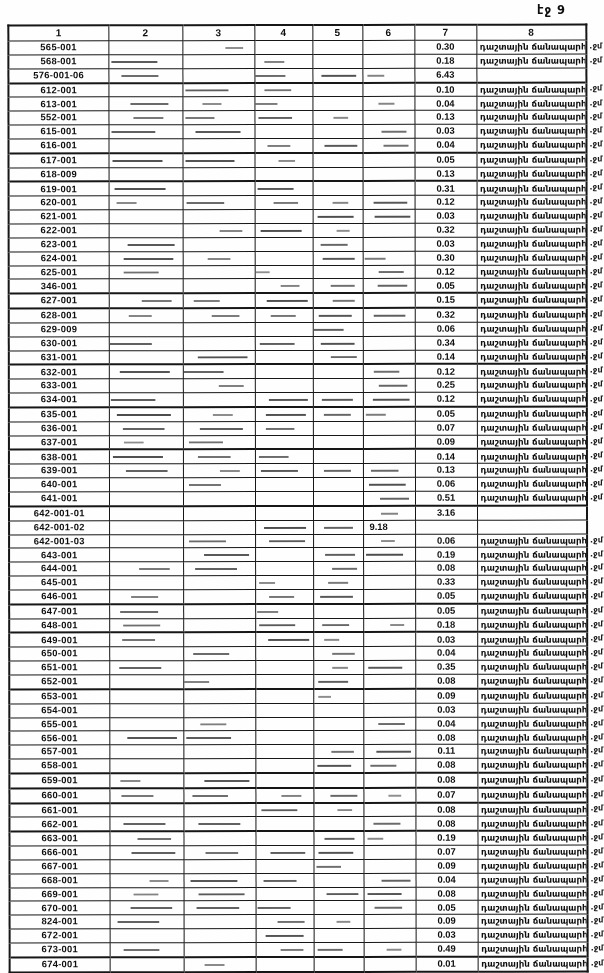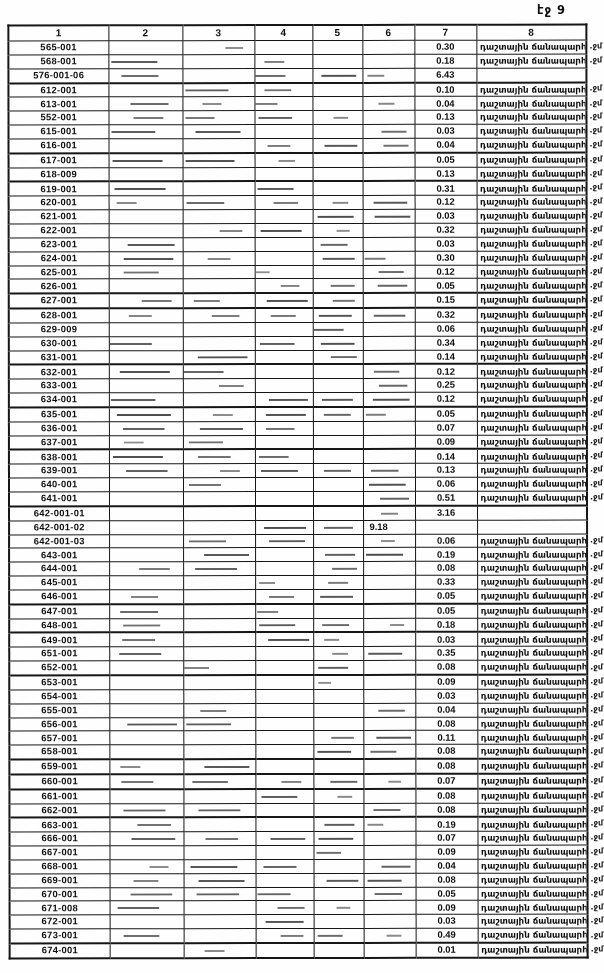--- a/index.html
+++ b/index.html
@@ -258,21 +258,21 @@
         <td class="c-blank" style="background-image: linear-gradient(transparent 42%, rgba(8, 8, 8, 0.58) 47%, rgba(8, 8, 8, 0.58) 57%, transparent 63%); background-repeat: no-repeat; background-size: 48% 100%; background-position: 39% 50%;"></td>
         <td class="c-blank"></td>
         <td class="c-blank" style="background-image: linear-gradient(transparent 42%, rgba(8, 8, 8, 0.45) 47%, rgba(8, 8, 8, 0.45) 57%, transparent 63%); background-repeat: no-repeat; background-size: 25% 100%; background-position: 1% 50%;"></td>
         <td class="c-blank"></td>
         <td class="c-v6" style="background-image: linear-gradient(transparent 42%, rgba(8, 8, 8, 0.59) 47%, rgba(8, 8, 8, 0.59) 57%, transparent 63%); background-repeat: no-repeat; background-size: 49% 100%; background-position: 60% 50%;"></td>
         <td class="c-val">0.12</td>
         <td class="c-use">դաշտային ճանապարհ</td>
         <td class="c-frag">.ջմ</td>
       </tr>
       <tr>
-        <td class="c-code">626-001</td>
+        <td class="c-code">346-001</td>
         <td class="c-blank"></td>
         <td class="c-blank"></td>
         <td class="c-blank" style="background-image: linear-gradient(transparent 42%, rgba(8, 8, 8, 0.5) 47%, rgba(8, 8, 8, 0.5) 57%, transparent 63%); background-repeat: no-repeat; background-size: 33% 100%; background-position: 66% 50%;"></td>
         <td class="c-blank" style="background-image: linear-gradient(transparent 42%, rgba(8, 8, 8, 0.58) 47%, rgba(8, 8, 8, 0.58) 57%, transparent 63%); background-repeat: no-repeat; background-size: 49% 100%; background-position: 71% 50%;"></td>
         <td class="c-v6" style="background-image: linear-gradient(transparent 42%, rgba(8, 8, 8, 0.63) 47%, rgba(8, 8, 8, 0.63) 57%, transparent 63%); background-repeat: no-repeat; background-size: 58% 100%; background-position: 69% 50%;"></td>
         <td class="c-val">0.05</td>
         <td class="c-use">դաշտային ճանապարհ</td>
         <td class="c-frag">.ջմ</td>
       </tr>
       <tr class="thick">
@@ -544,20 +544,31 @@
         <td class="c-blank" style="background-image: linear-gradient(transparent 42%, rgba(8, 8, 8, 0.56) 47%, rgba(8, 8, 8, 0.56) 57%, transparent 63%); background-repeat: no-repeat; background-size: 45% 100%; background-position: 32% 50%;"></td>
         <td class="c-blank"></td>
         <td class="c-blank" style="background-image: linear-gradient(transparent 42%, rgba(8, 8, 8, 0.71) 47%, rgba(8, 8, 8, 0.71) 57%, transparent 63%); background-repeat: no-repeat; background-size: 72% 100%; background-position: 78% 50%;"></td>
         <td class="c-blank" style="background-image: linear-gradient(transparent 42%, rgba(8, 8, 8, 0.48) 47%, rgba(8, 8, 8, 0.48) 57%, transparent 63%); background-repeat: no-repeat; background-size: 31% 100%; background-position: 30% 50%;"></td>
         <td class="c-v6"></td>
         <td class="c-val">0.03</td>
         <td class="c-use">դաշտային ճանապարհ</td>
         <td class="c-frag">.ջմ</td>
       </tr>
       <tr>
+        <td class="c-code">650-001</td>
+        <td class="c-blank"></td>
+        <td class="c-blank" style="background-image: linear-gradient(transparent 42%, rgba(8, 8, 8, 0.6) 47%, rgba(8, 8, 8, 0.6) 57%, transparent 63%); background-repeat: no-repeat; background-size: 51% 100%; background-position: 26% 50%;"></td>
+        <td class="c-blank"></td>
+        <td class="c-blank" style="background-image: linear-gradient(transparent 42%, rgba(8, 8, 8, 0.57) 47%, rgba(8, 8, 8, 0.57) 57%, transparent 63%); background-repeat: no-repeat; background-size: 46% 100%; background-position: 70% 50%;"></td>
+        <td class="c-v6"></td>
+        <td class="c-val">0.04</td>
+        <td class="c-use">դաշտային ճանապարհ</td>
+        <td class="c-frag">.ջմ</td>
+      </tr>
+      <tr>
         <td class="c-code">651-001</td>
         <td class="c-blank" style="background-image: linear-gradient(transparent 42%, rgba(8, 8, 8, 0.63) 47%, rgba(8, 8, 8, 0.63) 57%, transparent 63%); background-repeat: no-repeat; background-size: 58% 100%; background-position: 32% 50%;"></td>
         <td class="c-blank"></td>
         <td class="c-blank"></td>
         <td class="c-blank" style="background-image: linear-gradient(transparent 42%, rgba(8, 8, 8, 0.49) 47%, rgba(8, 8, 8, 0.49) 57%, transparent 63%); background-repeat: no-repeat; background-size: 32% 100%; background-position: 55% 50%;"></td>
         <td class="c-v6" style="background-image: linear-gradient(transparent 42%, rgba(8, 8, 8, 0.68) 47%, rgba(8, 8, 8, 0.68) 57%, transparent 63%); background-repeat: no-repeat; background-size: 67% 100%; background-position: 27% 50%;"></td>
         <td class="c-val">0.35</td>
         <td class="c-use">դաշտային ճանապարհ</td>
         <td class="c-frag">.ջմ</td>
       </tr>
@@ -742,21 +753,21 @@
         <td class="c-blank" style="background-image: linear-gradient(transparent 42%, rgba(8, 8, 8, 0.63) 47%, rgba(8, 8, 8, 0.63) 57%, transparent 63%); background-repeat: no-repeat; background-size: 57% 100%; background-position: 66% 50%;"></td>
         <td class="c-blank" style="background-image: linear-gradient(transparent 42%, rgba(8, 8, 8, 0.64) 47%, rgba(8, 8, 8, 0.64) 57%, transparent 63%); background-repeat: no-repeat; background-size: 60% 100%; background-position: 44% 50%;"></td>
         <td class="c-blank" style="background-image: linear-gradient(transparent 42%, rgba(8, 8, 8, 0.63) 47%, rgba(8, 8, 8, 0.63) 57%, transparent 63%); background-repeat: no-repeat; background-size: 58% 100%; background-position: 8% 50%;"></td>
         <td class="c-blank"></td>
         <td class="c-v6" style="background-image: linear-gradient(transparent 42%, rgba(8, 8, 8, 0.61) 47%, rgba(8, 8, 8, 0.61) 57%, transparent 63%); background-repeat: no-repeat; background-size: 54% 100%; background-position: 43% 50%;"></td>
         <td class="c-val">0.05</td>
         <td class="c-use">դաշտային ճանապարհ</td>
         <td class="c-frag">.ջմ</td>
       </tr>
       <tr>
-        <td class="c-code">671-008</td>
+        <td class="c-code">824-001</td>
         <td class="c-blank" style="background-image: linear-gradient(transparent 42%, rgba(8, 8, 8, 0.63) 47%, rgba(8, 8, 8, 0.63) 57%, transparent 63%); background-repeat: no-repeat; background-size: 57% 100%; background-position: 25% 50%;"></td>
         <td class="c-blank"></td>
         <td class="c-blank" style="background-image: linear-gradient(transparent 42%, rgba(8, 8, 8, 0.58) 47%, rgba(8, 8, 8, 0.58) 57%, transparent 63%); background-repeat: no-repeat; background-size: 48% 100%; background-position: 72% 50%;"></td>
         <td class="c-blank" style="background-image: linear-gradient(transparent 42%, rgba(8, 8, 8, 0.47) 47%, rgba(8, 8, 8, 0.47) 57%, transparent 63%); background-repeat: no-repeat; background-size: 28% 100%; background-position: 65% 50%;"></td>
         <td class="c-v6"></td>
         <td class="c-val">0.09</td>
         <td class="c-use">դաշտային ճանապարհ</td>
         <td class="c-frag">.ջմ</td>
       </tr>
       <tr>

